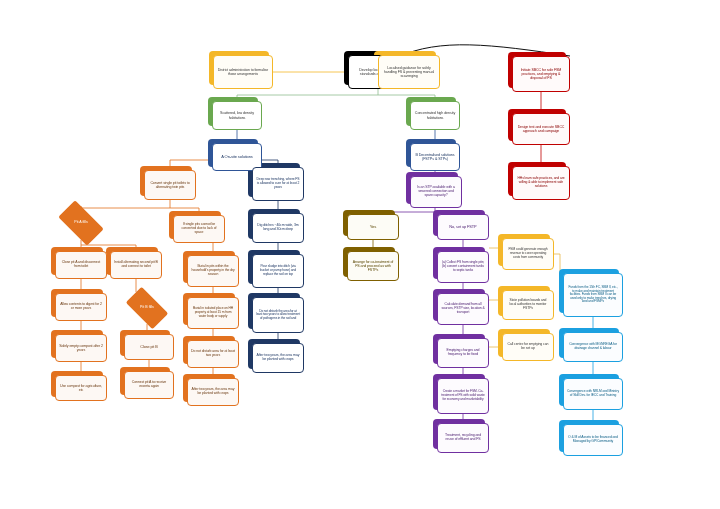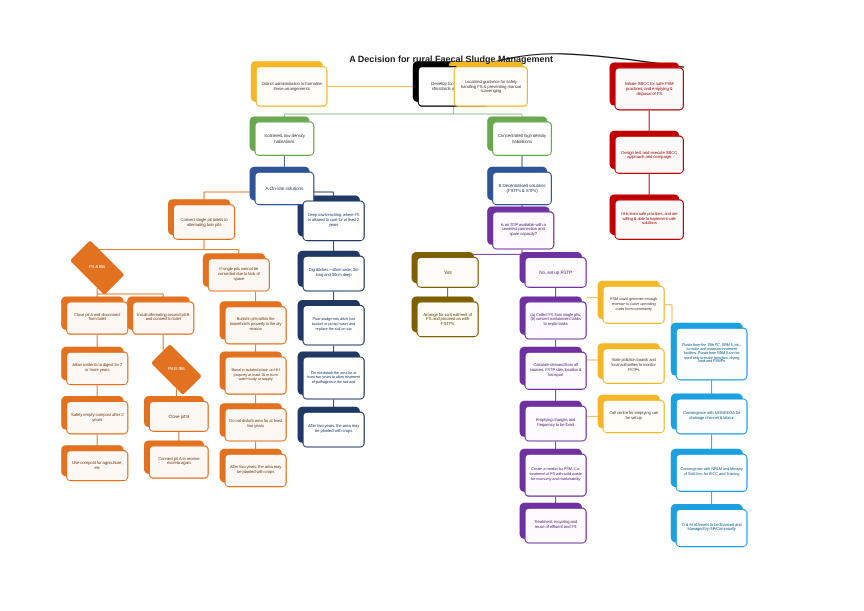--- a/index.html
+++ b/index.html
@@ -140,21 +140,20 @@
       <path d="M489 347 L502 347" stroke="#e7b84b"></path>
 
       <path d="M554 254 L560 254 L560 285 L563 285" stroke="#e7b84b"></path>
 
       <path d="M593 317 L593 332" stroke="#1ba0e0"></path>
       <path d="M593 362 L593 378" stroke="#1ba0e0"></path>
       <path d="M593 410 L593 424" stroke="#1ba0e0"></path>
     </g>
   </svg>
 
-  <h1 class="title" style="left:291px; top:40px; font-size:7.5px;">A Decision for rural Faecal Sludge Management</h1>
 
 <div class="slab" style="left: 209px; top: 51px; width: 60px; height: 34px; background: rgb(244, 183, 40);"></div>
     <div class="node" style="left: 213px; top: 55px; width: 60px; height: 34px; border: 0.8px solid rgb(244, 183, 40); background: rgb(255, 253, 247);">
       <span style="font-size: 3.6px; color: rgb(58, 58, 58);">District administration to formalise those arrangements</span>
     </div>
     <div class="slab" style="left: 344px; top: 51px; width: 60px; height: 34px; background: rgb(0, 0, 0);"></div>
     <div class="node" style="left: 348px; top: 55px; width: 60px; height: 34px; border: 0.8px solid rgb(0, 0, 0); background: rgb(255, 255, 255);">
       <span style="font-size: 3.8px; color: rgb(58, 58, 58);">Develop local FS safety standards at the outset</span>
     </div>
     <div class="slab" style="left: 374px; top: 51px; width: 62px; height: 34px; background: rgb(244, 183, 40);"></div>

